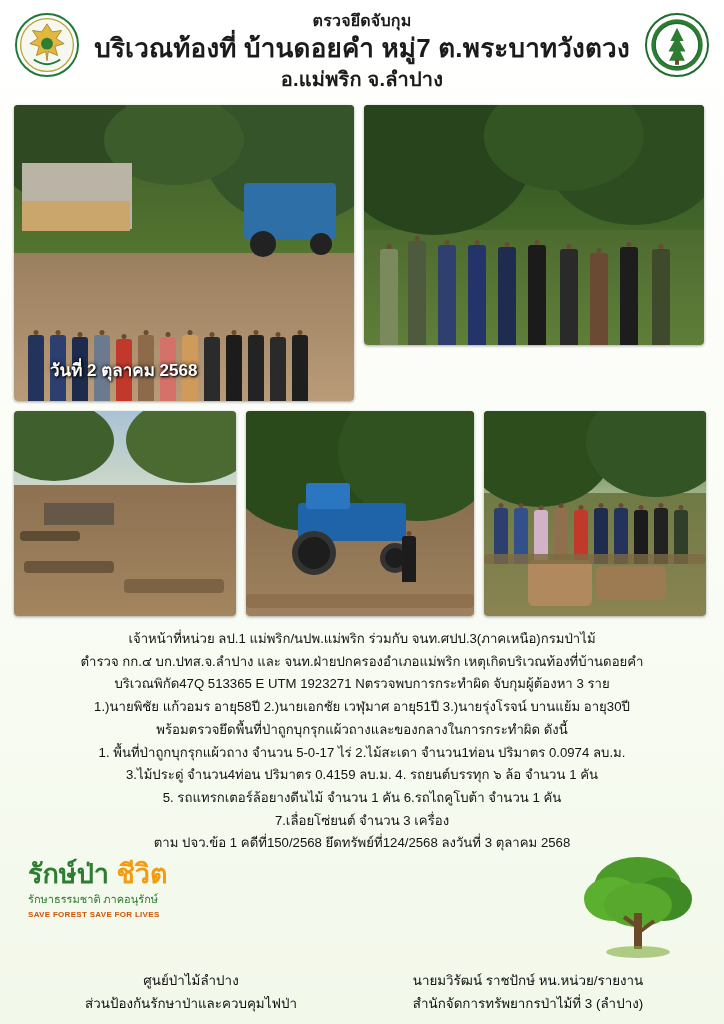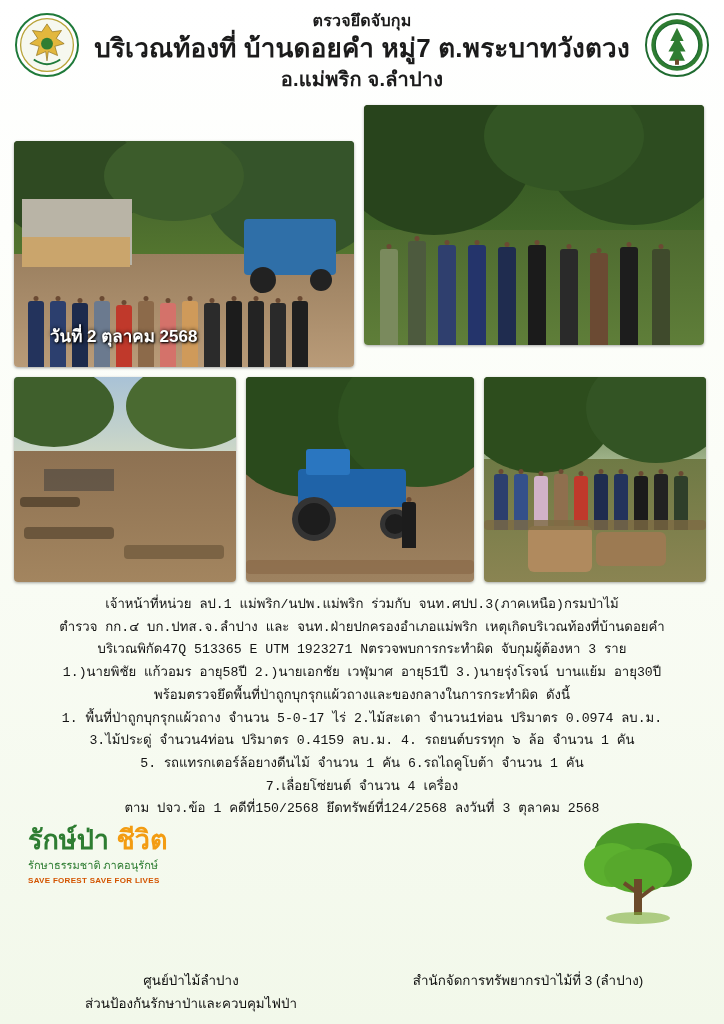--- a/index.html
+++ b/index.html
@@ -50,21 +50,21 @@
   .row1 { display: flex; gap: 10px; }
   .row2 { display: flex; gap: 10px; margin-top: 10px; }
 
   .photo {
     position: relative;
     border-radius: 4px;
     overflow: hidden;
     box-shadow: 0 1px 3px rgba(0,0,0,.35);
   }
 
-  .p1 { width: 340px; height: 226px; margin-top: 36px; }
+  .p1 { width: 340px; height: 296px; }
   .p2 { width: 340px; height: 240px; }
   .p3 { width: 222px; height: 205px; }
   .p4 { width: 228px; height: 205px; }
   .p5 { width: 222px; height: 205px; }
 
   .date-badge {
     position: absolute;
     left: 36px;
     bottom: 18px;
     color: #ffffff;
@@ -95,21 +95,20 @@
   
   .body-text {
     padding: 12px 30px 0 30px;
     text-align: center;
     color: #141414;
   }
   .body-text p {
     font-size: 13.2px;
     line-height: 1.72;
     white-space: nowrap;
-    font-family: Liberation Mono, monospace;
   }
 
   
   .logo-band {
     position: relative;
     height: 92px;
     margin-top: 4px;
   }
   .rakpa {
     position: absolute;
@@ -289,21 +288,21 @@
 
   <div class="body-text">
     <p>เจ้าหน้าที่หน่วย ลป.1 แม่พริก/นปพ.แม่พริก ร่วมกับ จนท.ศปป.3(ภาคเหนือ)กรมป่าไม้</p>
     <p>ตำรวจ กก.๔ บก.ปทส.จ.ลำปาง และ จนท.ฝ่ายปกครองอำเภอแม่พริก เหตุเกิดบริเวณท้องที่บ้านดอยคำ</p>
     <p>บริเวณพิกัด47Q 513365 E UTM 1923271 Nตรวจพบการกระทำผิด จับกุมผู้ต้องหา 3 ราย</p>
     <p>1.)นายพิชัย แก้วอมร อายุ58ปี 2.)นายเอกชัย เวฬุมาศ อายุ51ปี 3.)นายรุ่งโรจน์ บานแย้ม อายุ30ปี</p>
     <p>พร้อมตรวจยึดพื้นที่ป่าถูกบุกรุกแผ้วถางและของกลางในการกระทำผิด ดังนี้</p>
     <p>1. พื้นที่ป่าถูกบุกรุกแผ้วถาง จำนวน 5-0-17 ไร่ 2.ไม้สะเดา จำนวน1ท่อน ปริมาตร 0.0974 ลบ.ม.</p>
     <p>3.ไม้ประดู่ จำนวน4ท่อน ปริมาตร 0.4159 ลบ.ม. 4. รถยนต์บรรทุก ๖ ล้อ จำนวน 1 คัน</p>
     <p>5. รถแทรกเตอร์ล้อยางดีนไม้ จำนวน 1 คัน 6.รถไถคูโบต้า จำนวน 1 คัน</p>
-    <p>7.เลื่อยโซ่ยนต์ จำนวน 4 เครื่อง</p>
+    <p>7.เลื่อยโซ่ยนต์ จำนวน 3 เครื่อง</p>
     <p>ตาม ปจว.ข้อ 1 คดีที่150/2568 ยึดทรัพย์ที่124/2568 ลงวันที่ 3 ตุลาคม 2568</p>
   </div>
 
   <div class="logo-band">
     <div class="rakpa">
       <div class="rak-main">
         <span>รักษ์ป่า</span>
         <span class="pa">ชีวิต</span>
       </div>
       <div class="rak-sub">รักษาธรรมชาติ ภาคอนุรักษ์</div>
@@ -320,17 +319,18 @@
       <ellipse cx="60" cy="99" rx="32" ry="6" fill="#7fae3c" opacity=".6"></ellipse>
     </svg>
   </div>
 
   <div class="footer">
     <div class="left">
       <div>ศูนย์ป่าไม้ลำปาง</div>
       <div>ส่วนป้องกันรักษาป่าและควบคุมไฟป่า</div>
     </div>
     <div class="right">
+      <div>นายมวิรัฒน์ ราชปักษ์ หน.หน่วย/รายงาน</div>
       <div>สำนักจัดการทรัพยากรป่าไม้ที่ 3 (ลำปาง)</div>
     </div>
   </div>
 
 </div>
 
 </body></html>

